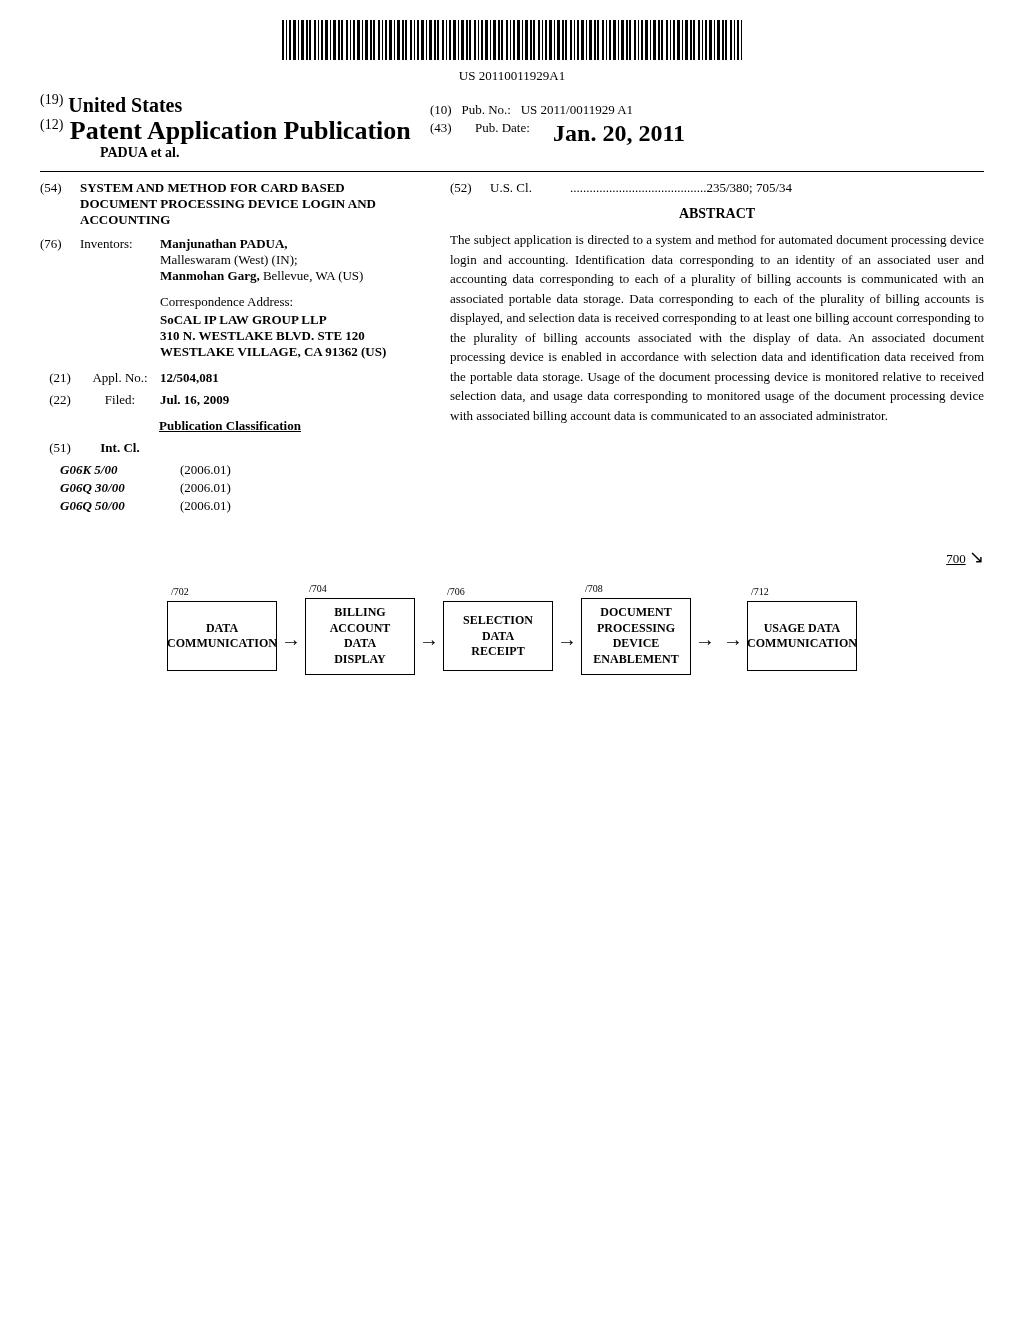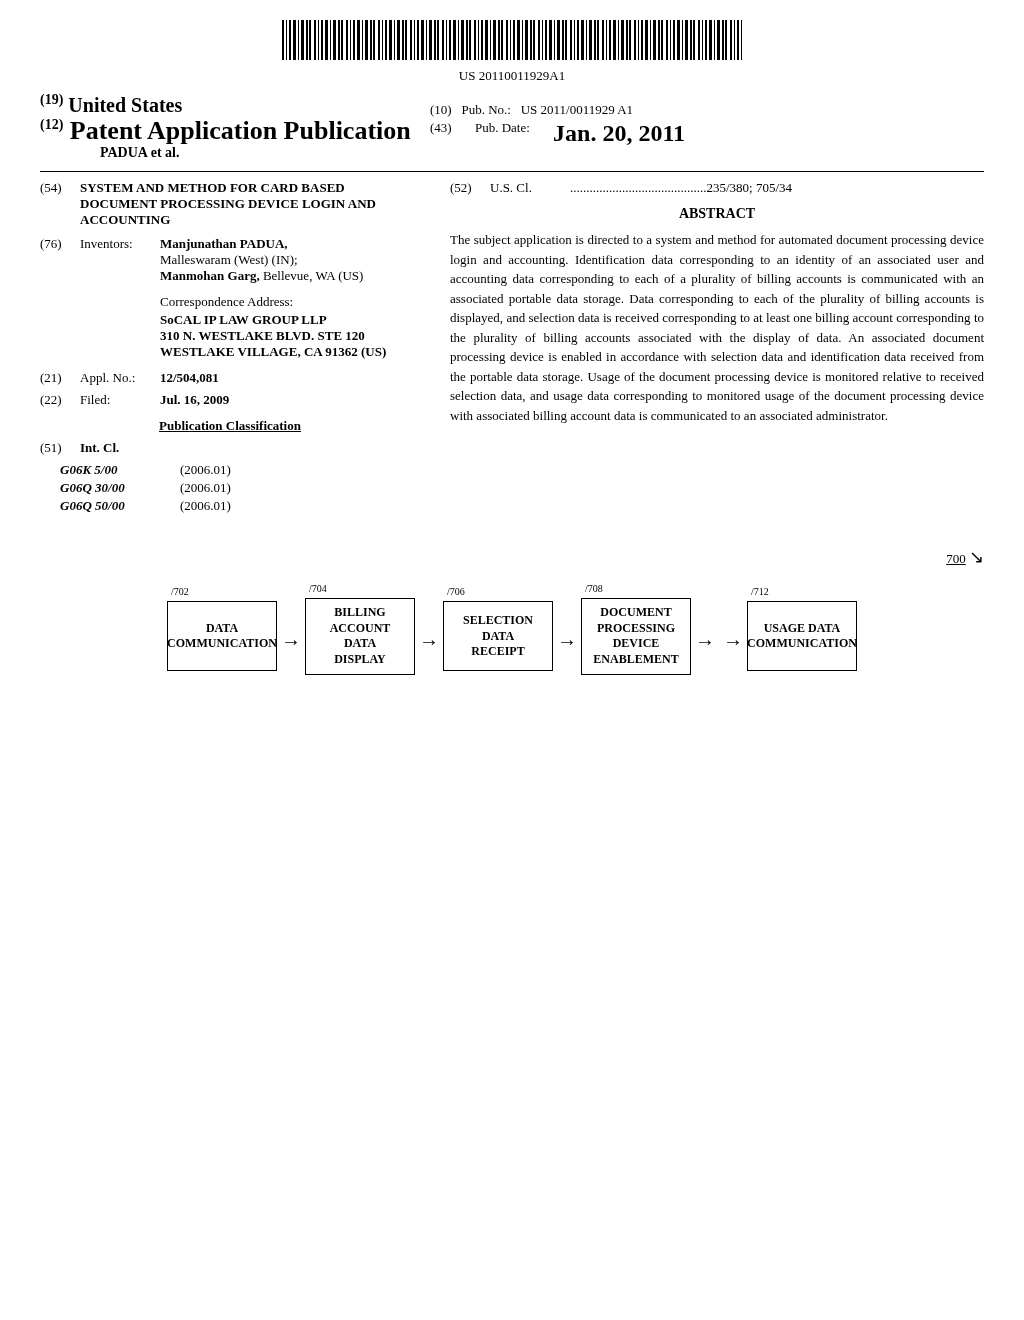--- a/index.html
+++ b/index.html
@@ -56,21 +56,21 @@
     }
     .header-left {
       flex: 0 0 380px;
     }
     .country-line {
       font-size: 20px;
       font-weight: bold;
     }
     .country-num {
       font-size: 14px;
-      font-weight: bold;
+      font-weight: normal;
       vertical-align: super;
       margin-top: 24px;
     }
     .publication-line {
       font-size: 26px;
       font-weight: bold;
       line-height: 1.1;
     }
     .applicant-line {
       font-size: 14px;
@@ -151,20 +151,21 @@
       margin-bottom: 2px;
     }
     .corr-address .addr-line {
       font-weight: bold;
     }
 
     .appl-row {
       display: flex;
       font-size: 13px;
       margin-bottom: 6px;
+      text-align: center;
     }
     .appl-num {
       flex: 0 0 40px;
     }
     .appl-label {
       flex: 0 0 80px;
     }
     .appl-value {
       font-weight: bold;
     }

